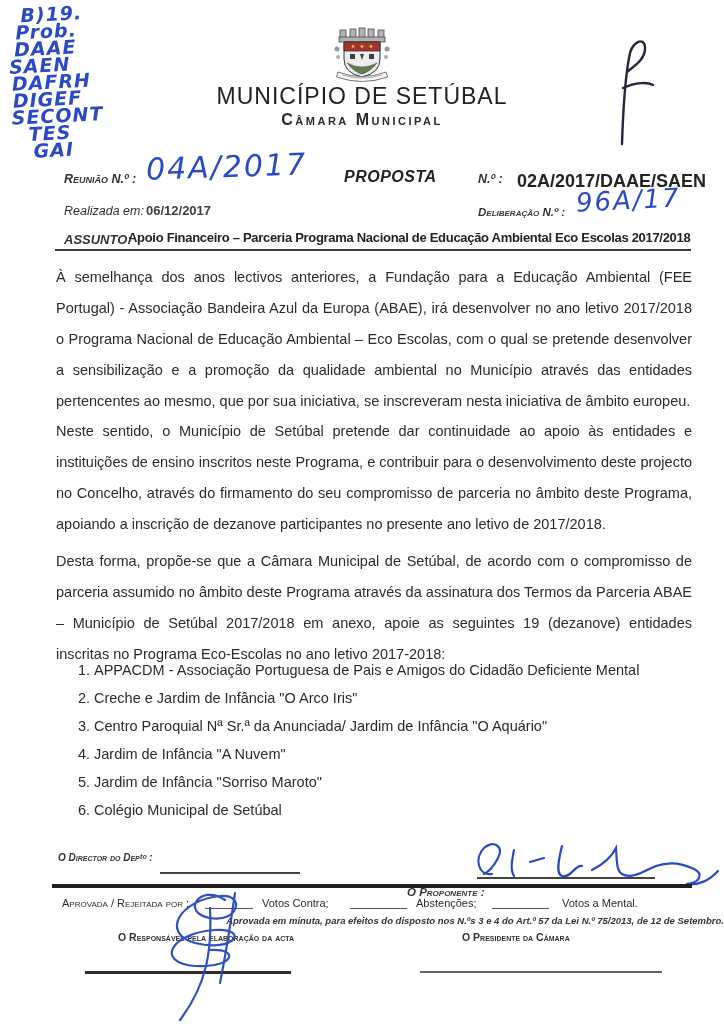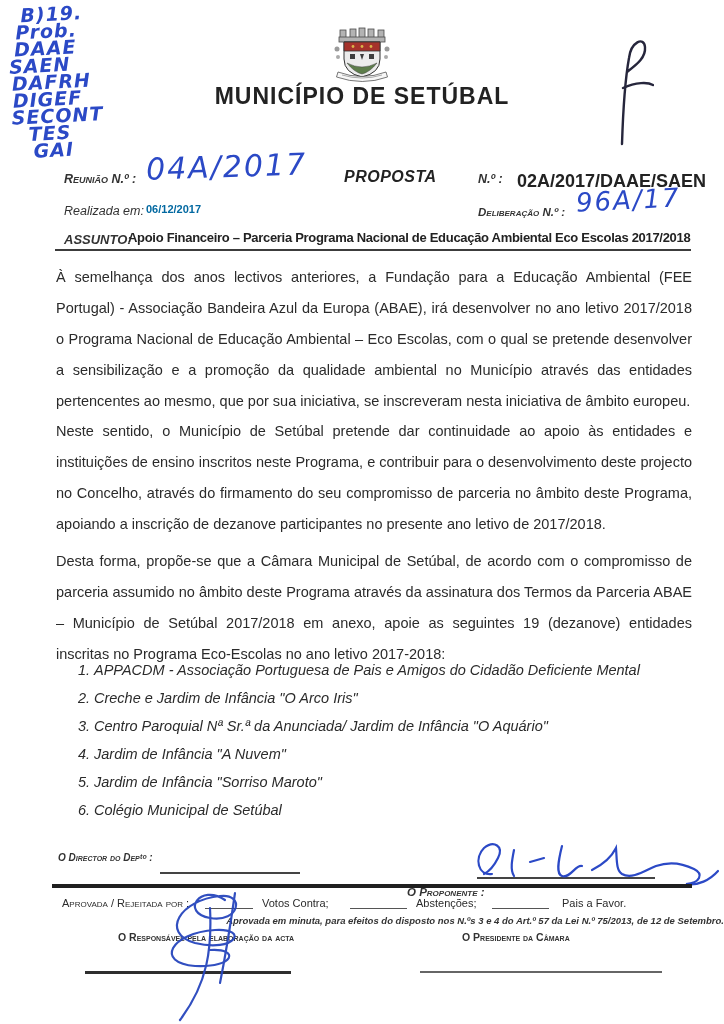--- a/index.html
+++ b/index.html
@@ -16,50 +16,50 @@
   }
   .annot {
     left:6px; top:8px; transform:rotate(-3deg); transform-origin:top left;
   }
   .annot-line {
     color:#2b49c6; font-family:"DejaVu Sans", sans-serif; font-style:italic;
     font-weight:600; font-size:19px; line-height:17px; letter-spacing:1px; white-space:nowrap;
   }
 
   .muni-title {
-    left:0; right:0; top:83px; text-align:center; font-size:23px; font-weight:700;
+    left:0; right:0; top:83px; text-align:center; font-size:23px; font-weight:400;
     letter-spacing:1px; color:#222;
   }
   .chamber-title {
     left:0; right:0; top:111px; text-align:center; font-size:16px; font-weight:600;
     font-variant:small-caps; letter-spacing:2.5px; color:#2a2a2a;
   }
 
   .lbl { font-style:italic; color:#333;text-align:center; }
   .sc  { font-variant:small-caps; }
 
   .reuniao-label   { left:64px;  top:172px; font-size:12.5px; font-weight:600; }
   .reuniao-hand    { left:146px; top:149px; font-size:30px; transform:rotate(-2deg); }
   .proposta-title  { left:344px; top:168px; font-size:16px; font-weight:700; font-style:italic; letter-spacing:0.5px; color:#222; }
   .num-label       { left:478px; top:172px; font-size:12.5px; font-weight:600; }
   .num-value       { left:517px; top:171px; font-size:18px; font-weight:700; color:#222; white-space:nowrap; }
   .realizada-label { left:64px;  top:204px; font-size:12.5px; font-weight:400; }
-  .realizada-value { left:146px; top:203px; font-size:11px; font-weight:700; color:#0369a1; }
+  .realizada-value { left:146px; top:203px; font-size:13px; font-weight:700; color:#404040; }
   .delib-label     { left:478px; top:206px; font-size:11.5px; font-weight:600; }
   .delib-hand      { left:576px; top:185px; font-size:26px; transform:rotate(-3deg); }
   .assunto-label   { left:64px;  top:232px; font-size:13px; font-weight:700; font-style:italic; }
   .assunto-value   { left:128px; top:230px; font-size:13px; font-weight:700; letter-spacing:-0.3px; white-space:nowrap; color:#222; }
   .assunto-rule    { left:55px;  top:249px; width:636px; height:2px; background:#3c3c3c; }
 
   .para {
     left:56px; width:636px; font-size:14.5px; line-height:31px; text-align:justify; color:#2b2b2b;
   }
   .p1 { top:262px; } .p2 { top:416px; } .p3 { top:546px; }
 
-  .entity-list { left:64px; top:662px; width:610px;font-style:italic; }
+  .entity-list { left:64px; top:662px; width:610px; }
   .entity-list ol { margin:0; padding-left:30px; }
   .entity-list li { font-size:14.5px; line-height:16px; margin-bottom:12px; color:#2b2b2b; }
 
   .director-label   { left:58px;  top:852px; font-size:10px; font-weight:600; }
   .director-line    { left:160px; top:872px; width:140px; height:2px; background:#444; }
   .proponente-label { left:407px; top:886px; font-size:11.5px; font-weight:600; }
   .prop-line        { left:477px; top:877px; width:178px; height:2px; background:#444; }
   .thick-rule       { left:52px;  top:884px; width:640px; height:3.5px; background:#1f1f1f; }
 
   .votes { top:897px; font-size:11px; color:#2b2b2b; }
@@ -119,20 +119,21 @@
       <rect x="38" y="29" width="5" height="5" fill="#3e3e3e"></rect>
       <path d="M29,29 h4 l-2,6 z" fill="#3e3e3e"></path>
       <path d="M16,38 q15,8 30,0 q-7,9 -15,11 q-8,-2 -15,-11 z" fill="#5d7d4b" stroke="#3e3e3e" stroke-width="0.5"></path>
 
       <path d="M7,47 q24,9 48,0 l1.5,5 q-25,9 -51,0 z" fill="#f7f7f7" stroke="#555" stroke-width="0.8"></path>
       <path d="M11,50 q20,6 40,0" fill="none" stroke="#888" stroke-width="0.7"></path>
     </svg>
   </div>
 
   <div class="abs muni-title">MUNICÍPIO DE SETÚBAL</div>
+  <div class="abs chamber-title">Câmara Municipal</div>
 
   <div class="abs" style="left:592px; top:32px;">
     <svg width="62" height="120" viewBox="0 0 62 120">
       <g fill="none" stroke="#26263c" stroke-width="2.4" stroke-linecap="round">
         <path d="M30,112 C31,80 33,48 37,26 C39,10 52,4 53,15 C54,26 44,33 35,40"></path>
         <path d="M31,56 C44,50 56,50 61,53"></path>
       </g>
     </svg>
   </div>
 
@@ -184,21 +185,21 @@
   </div>
 
   <div class="abs thick-rule"></div>
 
   <div class="abs sc votes" style="left:62px;text-align:right;">Aprovada / Rejeitada por :</div>
   <span class="abs blank-line votes" style="left:205px; width:48px;"></span>
   <div class="abs votes" style="left:262px;">Votos Contra;</div>
   <span class="abs blank-line votes" style="left:350px; width:57px;"></span>
   <div class="abs votes" style="left:416px;">Abstenções;</div>
   <span class="abs blank-line votes" style="left:492px; width:57px;"></span>
-  <div class="abs votes" style="left:562px;">Pais a Favor.</div>
+  <div class="abs votes" style="left:562px;">Votos a Mental.</div>
 
   <div class="abs minuta-note">Aprovada em minuta, para efeitos do disposto nos N.ºs 3 e 4 do Art.º 57 da Lei N.º 75/2013, de 12 de Setembro.</div>
 
   <div class="abs sc responsavel-label lbl" style="font-style:normal">O Responsável pela elaboração da acta</div>
   <div class="abs sc presidente-label lbl" style="font-style:normal">O Presidente da Câmara</div>
 
   <div class="abs sign-line-left"></div>
   <div class="abs sign-line-right"></div>
 
   <div class="abs" style="left:140px; top:888px;">

